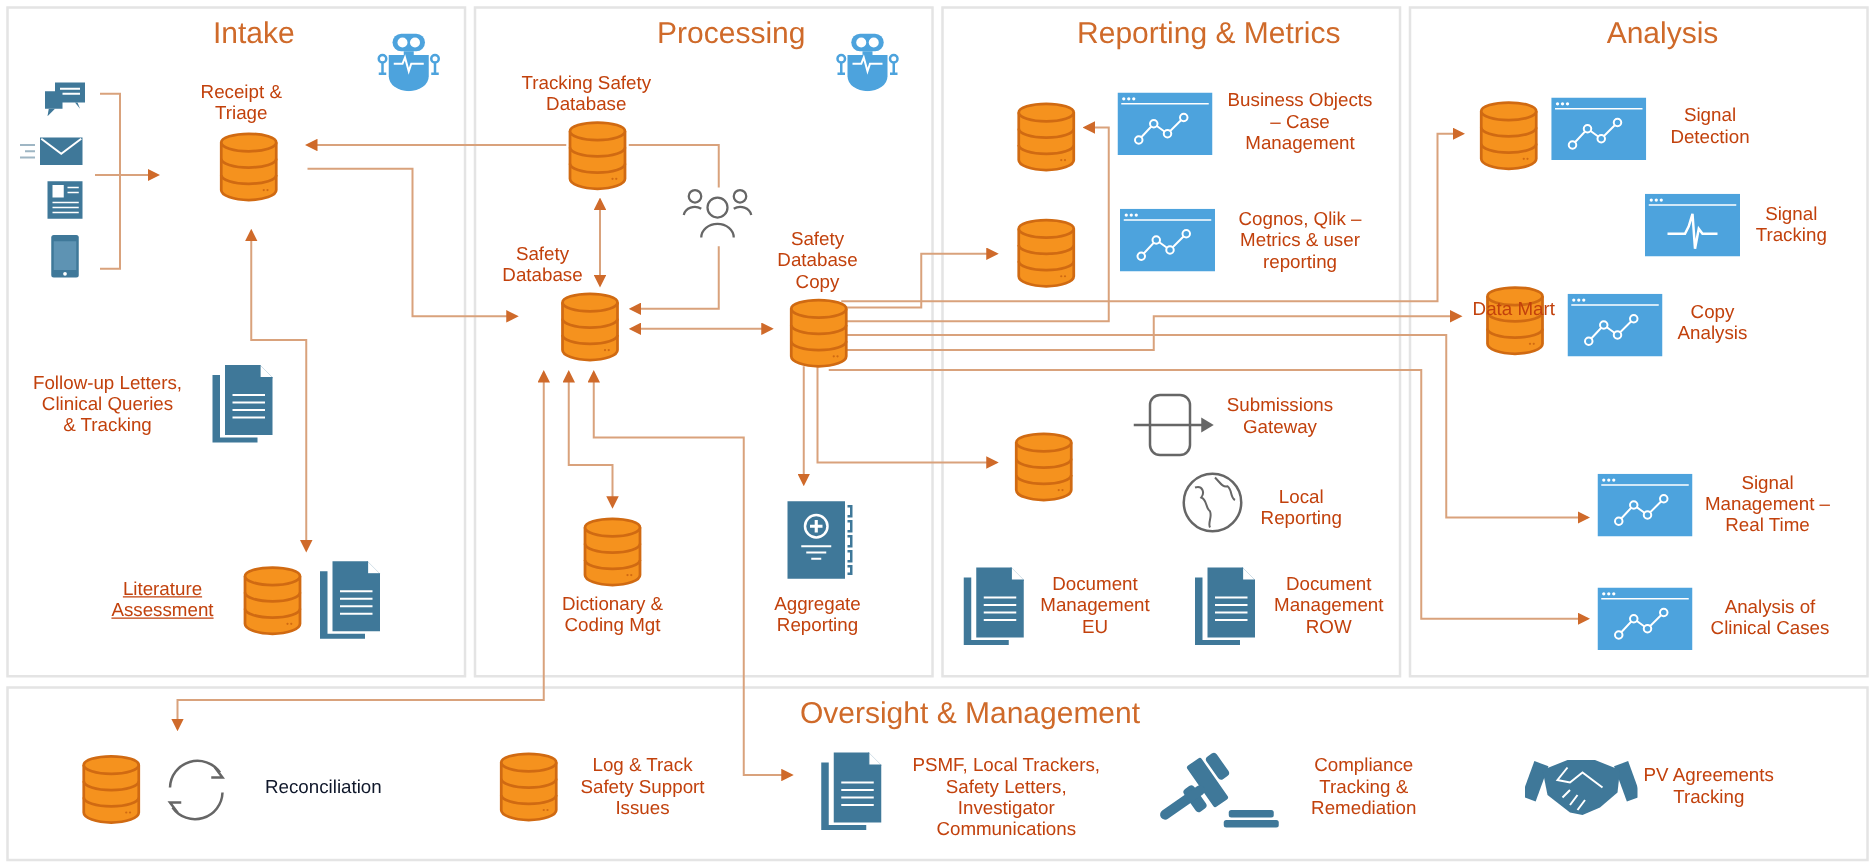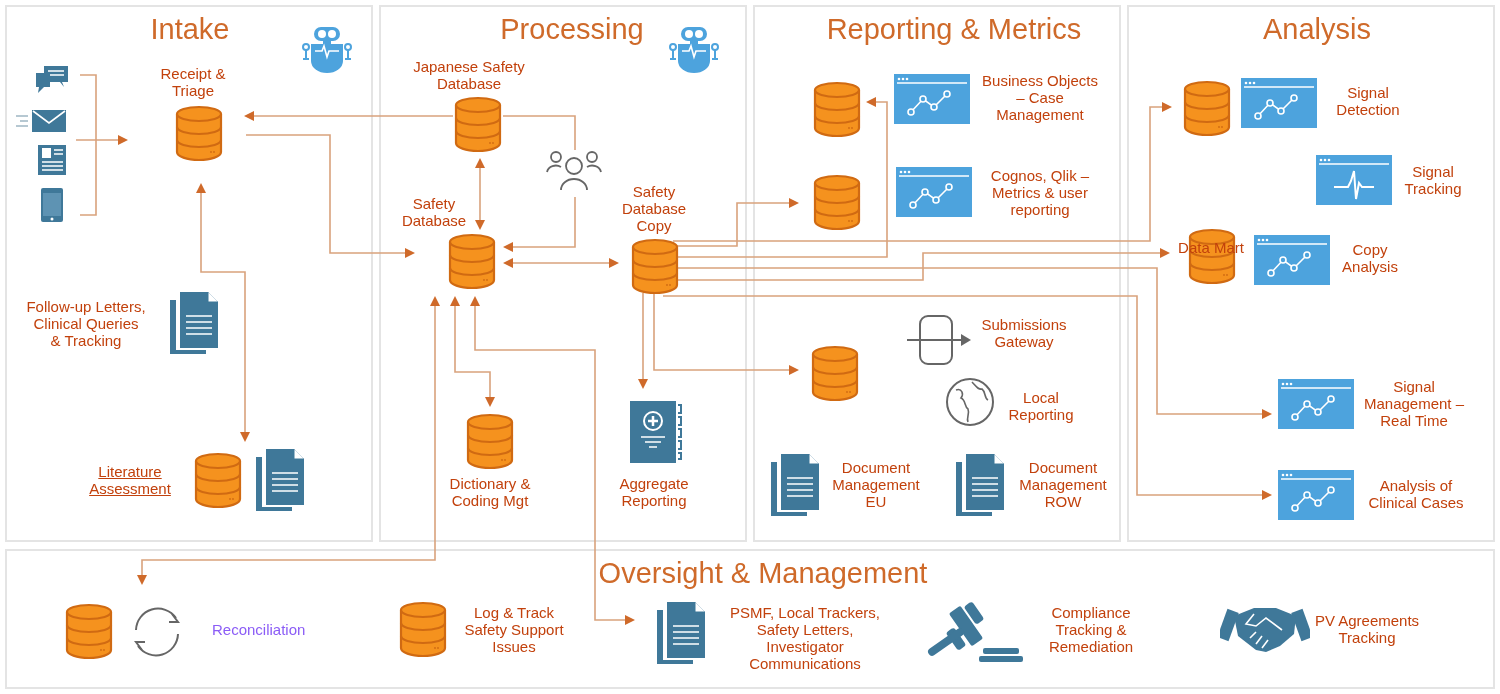--- a/index.html
+++ b/index.html
@@ -1,20 +1,20 @@
 <!DOCTYPE html>
 <html><head>
 <meta charset="utf-8">
 <style>
   html,body{margin:0;padding:0;background:#ffffff;}
   body{width:1500px;height:694px;position:relative;overflow:hidden;font-family:"Liberation Sans",sans-serif;}
   .panel{position:absolute;border:2px solid #e4e4e4;background:#ffffff;box-sizing:border-box;}
-  .ptitle{position:absolute;color:#cf6a2a;font-size:29px;font-family:"Liberation Sans",sans-serif;white-space:nowrap;transform:translateX(-50%);}
+  .ptitle{position:absolute;color:#cf6a2a;font-size:24px;font-family:"Liberation Sans",sans-serif;white-space:nowrap;transform:translateX(-50%);margin-left:13px;}
   .lbl{position:absolute;color:#c2410c;font-size:15px;line-height:17px;text-align:center;white-space:nowrap;transform:translateX(-50%);}
-  .lbl-l{position:absolute;color:#8b5cf6;font-size:15px;line-height:17px;text-align:left;white-space:nowrap;}
+  .lbl-l{position:absolute;color:#0f172a;font-size:15px;line-height:17px;text-align:left;white-space:nowrap;}
   .ico{position:absolute;}
   svg.wires{position:absolute;left:0;top:0;}
 </style>
 </head>
 <body>
 
 <div class="panel" style="left:5px;top:5px;width:368px;height:537px;"></div>
 <div class="panel" style="left:379px;top:5px;width:368px;height:537px;"></div>
 <div class="panel" style="left:753px;top:5px;width:368px;height:537px;"></div>
 <div class="panel" style="left:1127px;top:5px;width:368px;height:537px;"></div>
@@ -387,21 +387,21 @@
 </svg>
 
 <div class="lbl" style="left: 193px; top: 65px; white-space: pre;">Receipt &amp;
 Triage</div>
 <div class="lbl" style="left: 86px; top: 298px; white-space: pre;">Follow-up Letters,
 Clinical Queries
 &amp; Tracking</div>
 <div class="lbl" style="left: 130px; top: 463px; white-space: pre; text-decoration: underline;">Literature
 Assessment</div>
 
-<div class="lbl" style="left: 469px; top: 58px; white-space: pre;">Japanese Safety
+<div class="lbl" style="left: 469px; top: 58px; white-space: pre;">Tracking Safety
 Database</div>
 <div class="lbl" style="left: 434px; top: 195px; white-space: pre;">Safety
 Database</div>
 <div class="lbl" style="left: 654px; top: 183px; white-space: pre;">Safety
 Database
 Copy</div>
 <div class="lbl" style="left: 490px; top: 475px; white-space: pre;">Dictionary &amp;
 Coding Mgt</div>
 <div class="lbl" style="left: 654px; top: 475px; white-space: pre;">Aggregate
 Reporting</div>

